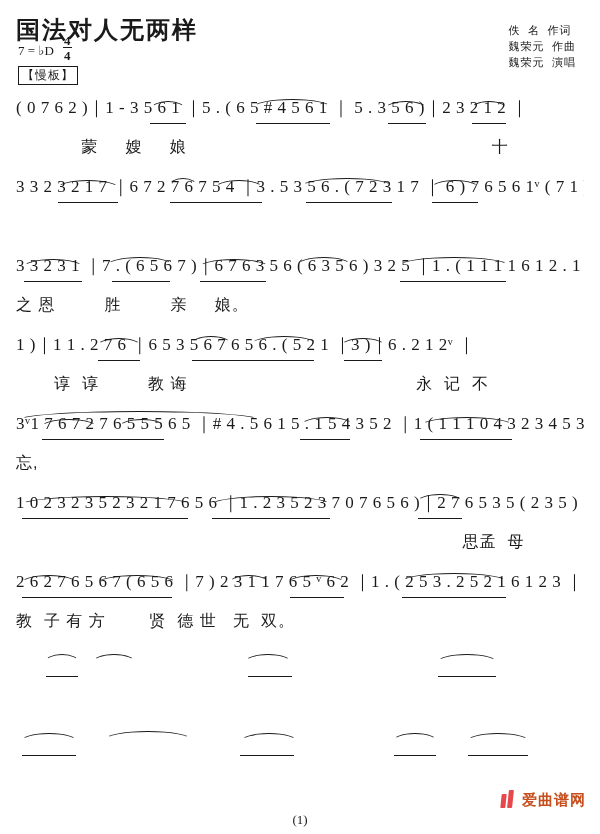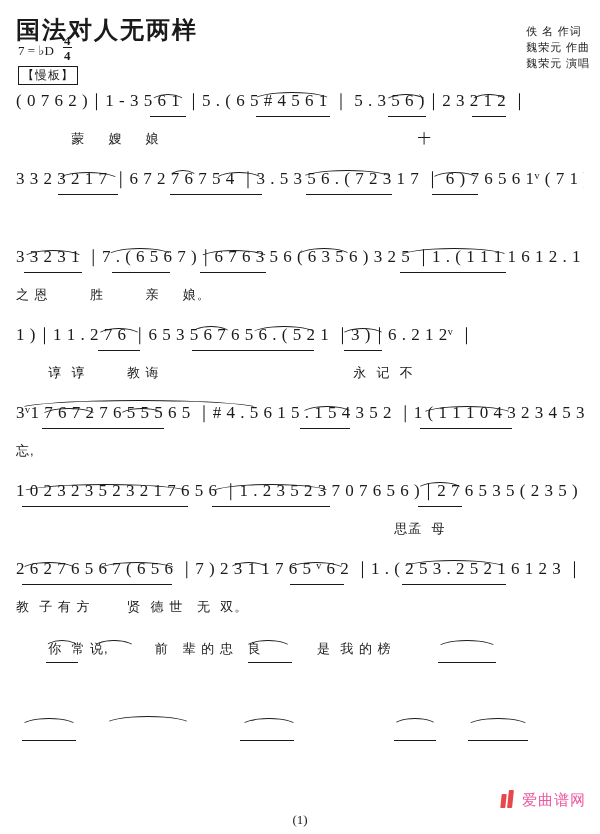--- a/index.html
+++ b/index.html
@@ -32,25 +32,25 @@
   }
   .subtitle {
     text-align: center;
     font-family: "Liberation Serif", serif;
     font-style: italic;
     font-size: 14px;
     margin: 2px 0 0 0;
   }
   .credits {
     position: absolute;
-    right: 10px;
+    right: 24px;
     top: 24px;
     font-size: 11px;
     line-height: 1.45;
-    font-family: Liberation Serif, serif;
+    font-family: Liberation Mono, monospace;
     text-align: left;
     letter-spacing: 1px;
   }
   .keysig {
     position: absolute;
     left: 18px;
     top: 34px;
     font-size: 13px;
     font-family: "Liberation Serif", serif;
     white-space: nowrap;
@@ -84,39 +84,39 @@
     letter-spacing: 1px;
   }
   .music {
     position: absolute;
     left: 0;
     top: 86px;
     width: 600px;
   }
   .system {
     position: relative;
-    margin: 0 0 6px 0;
+    margin: 7px 0 6px 0;
     padding: 0 16px;
     box-sizing: border-box;
     height: 72px;
   }
   .notes {
     font-family: "Liberation Serif", serif;
     font-size: 17px;
     letter-spacing: 0.5px;
     white-space: nowrap;
     line-height: 1.1;
     height: 30px;
     display: block;
     padding-top: 6px;
     overflow: hidden;
   }
   .lyrics {
     font-family: "Liberation Sans", sans-serif;
-    font-size: 13px;
+    font-size: 16px;
     white-space: pre;
     letter-spacing: 1px;
     height: 22px;
     display: block;
     padding-top: 8px;
     overflow: hidden;
   }
   .pagenum {
     position: absolute;
     bottom: 6px;
@@ -147,24 +147,24 @@
   }
   .watermark .wm-icon i.b1 {
     width: 5px; height: 14px; left: 1px; top: 4px; border-radius: 1px;
     transform: skewX(-6deg);
   }
   .watermark .wm-icon i.b2 {
     width: 5px; height: 18px; left: 8px; top: 0px; border-radius: 1px;
     transform: skewX(-6deg);
   }
   .watermark .wm-text {
-    color: #ec4899;
+    color: #c2410c;
     font-family: "Liberation Sans", sans-serif;
     font-size: 15px;
-    font-weight: normal;
+    font-weight: bold;
     letter-spacing: 1px;
   }
   
   .arc {
     position: absolute;
     border-top: 1.3px solid #1a1a1a;
     border-left: 1.3px solid transparent;
     border-right: 1.3px solid transparent;
     border-radius: 50% / 100% 100% 0 0;
     height: 8px;
@@ -285,21 +285,20 @@
       <div class="arc" style="left:96px; top:8px; width:80px;"></div>
       <div class="arc" style="left:228px; top:8px; width:40px;"></div>
       <div class="arc" style="left:286px; top:8px; width:58px;"></div>
       <div class="arc" style="left:400px; top:6px; width:106px;"></div>
       <div class="beam" style="left:22px; top:30px; width:150px;"></div>
       <div class="beam" style="left:290px; top:30px; width:54px;"></div>
       <div class="beam" style="left:402px; top:30px; width:104px;"></div>
     </div>
 
     <div class="system">
-      <span class="lyrics">       你  常 说,          前   辈 的 忠   良            是  我 的 榜</span>
       <div class="arc" style="left:44px; top:8px; width:34px;"></div>
       <div class="arc" style="left:92px; top:8px; width:42px;"></div>
       <div class="arc" style="left:244px; top:8px; width:46px;"></div>
       <div class="arc" style="left:436px; top:8px; width:60px;"></div>
       <div class="beam" style="left:46px; top:30px; width:32px;"></div>
       <div class="beam" style="left:248px; top:30px; width:44px;"></div>
       <div class="beam" style="left:438px; top:30px; width:58px;"></div>
     </div>
 
     <div class="system">

